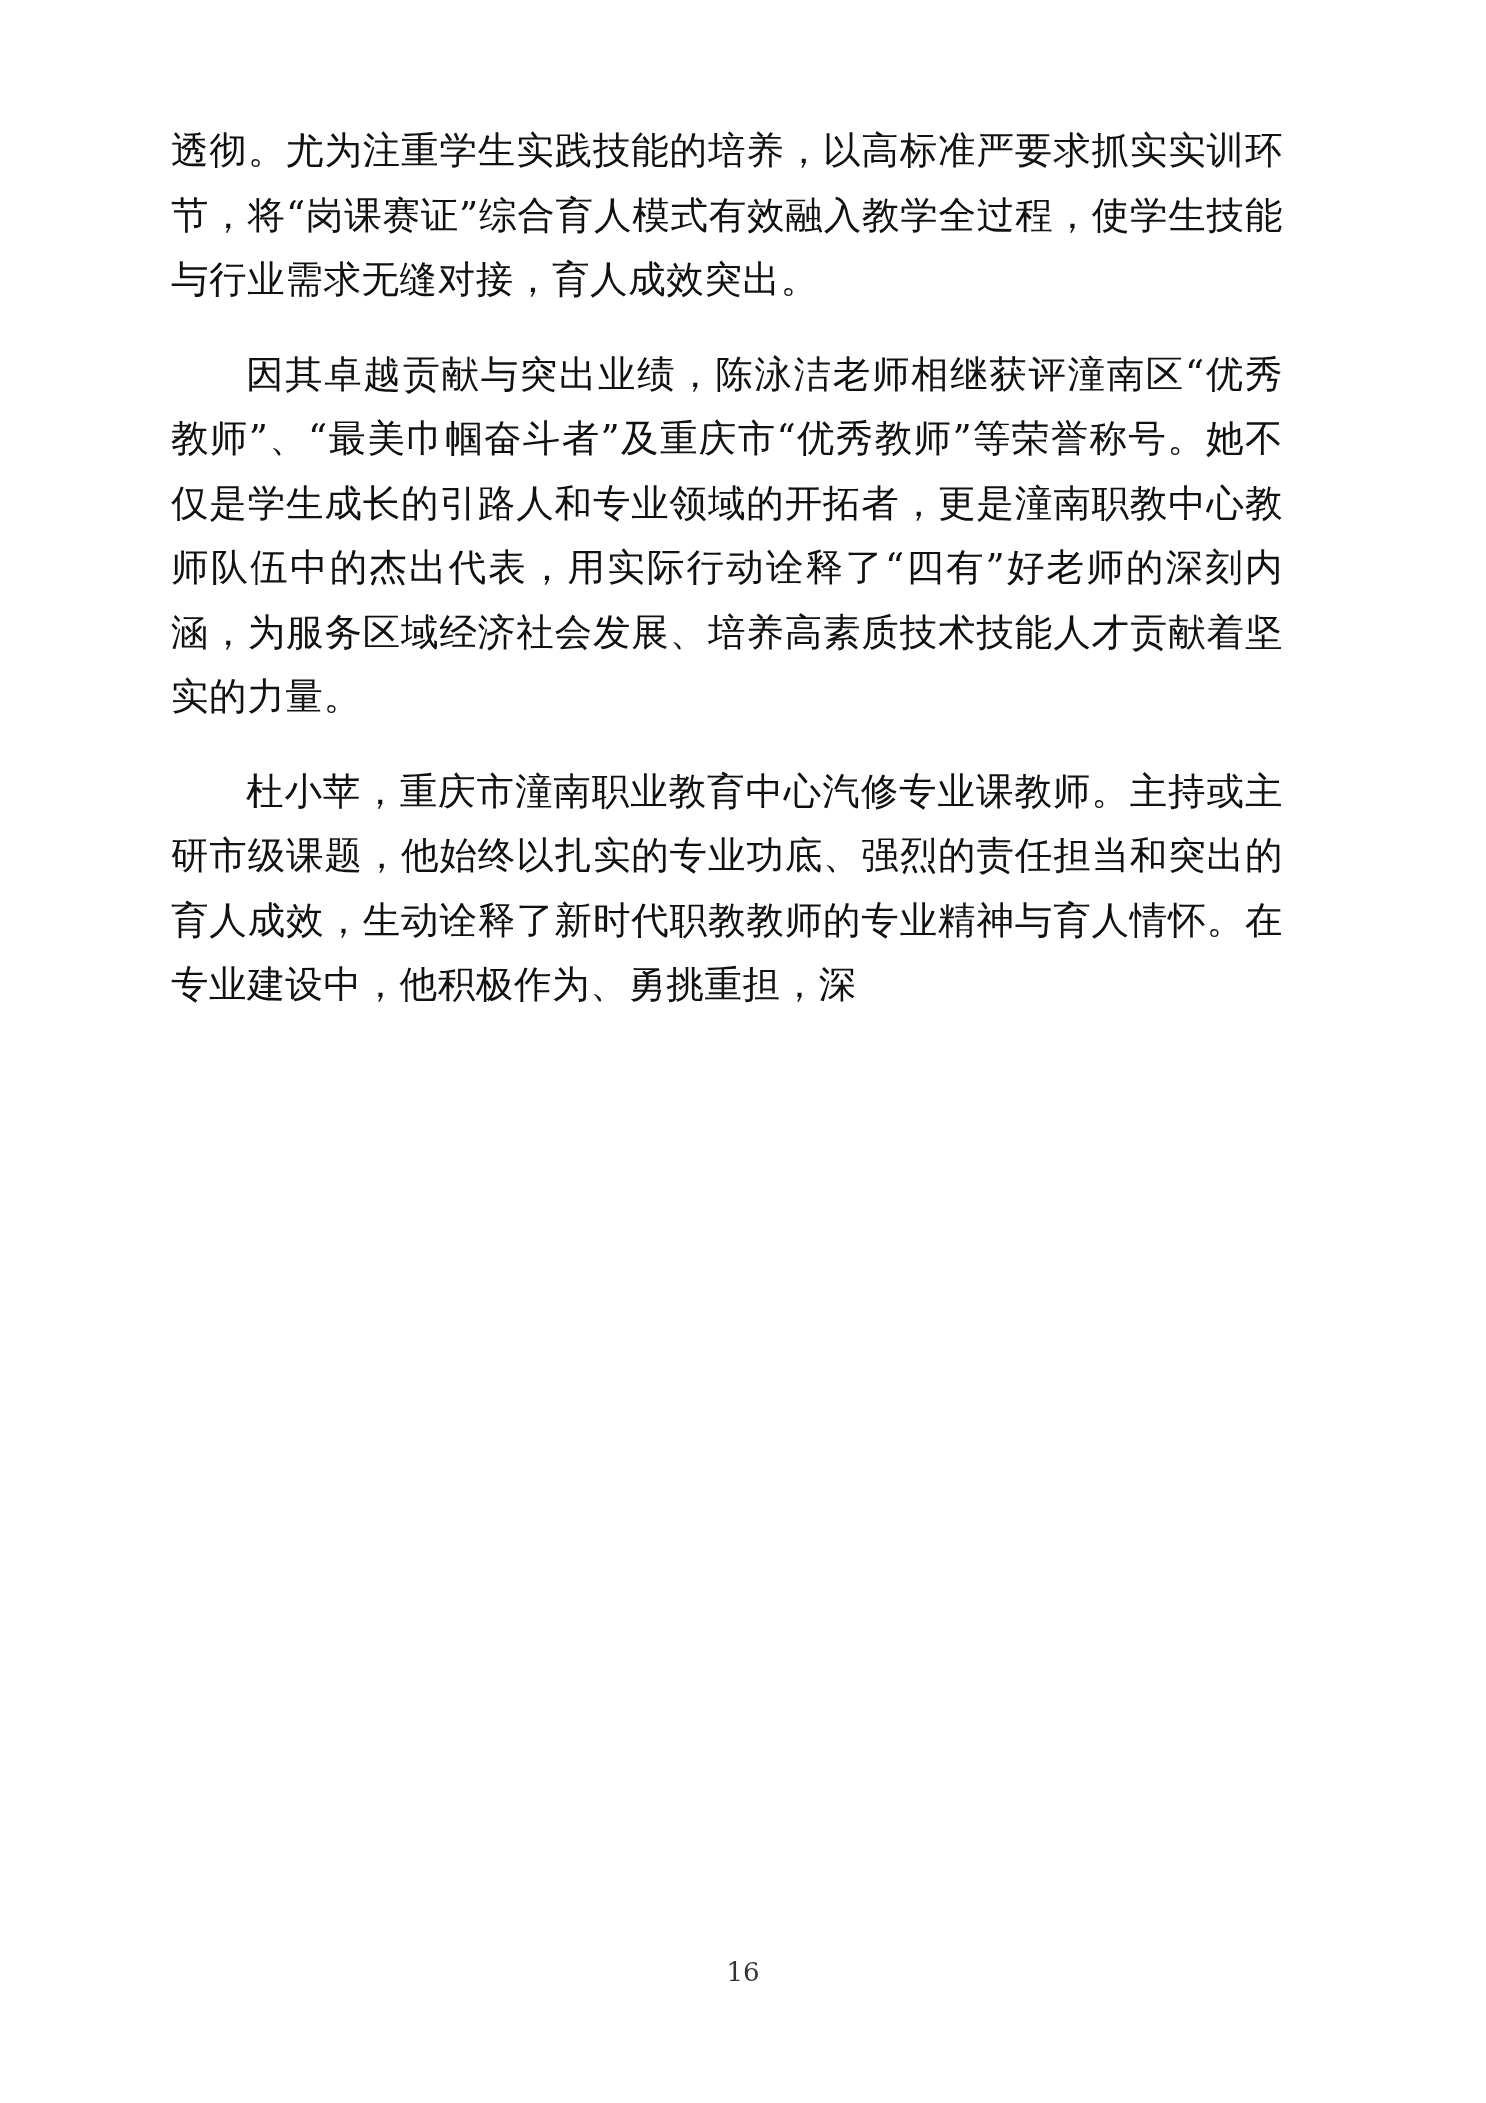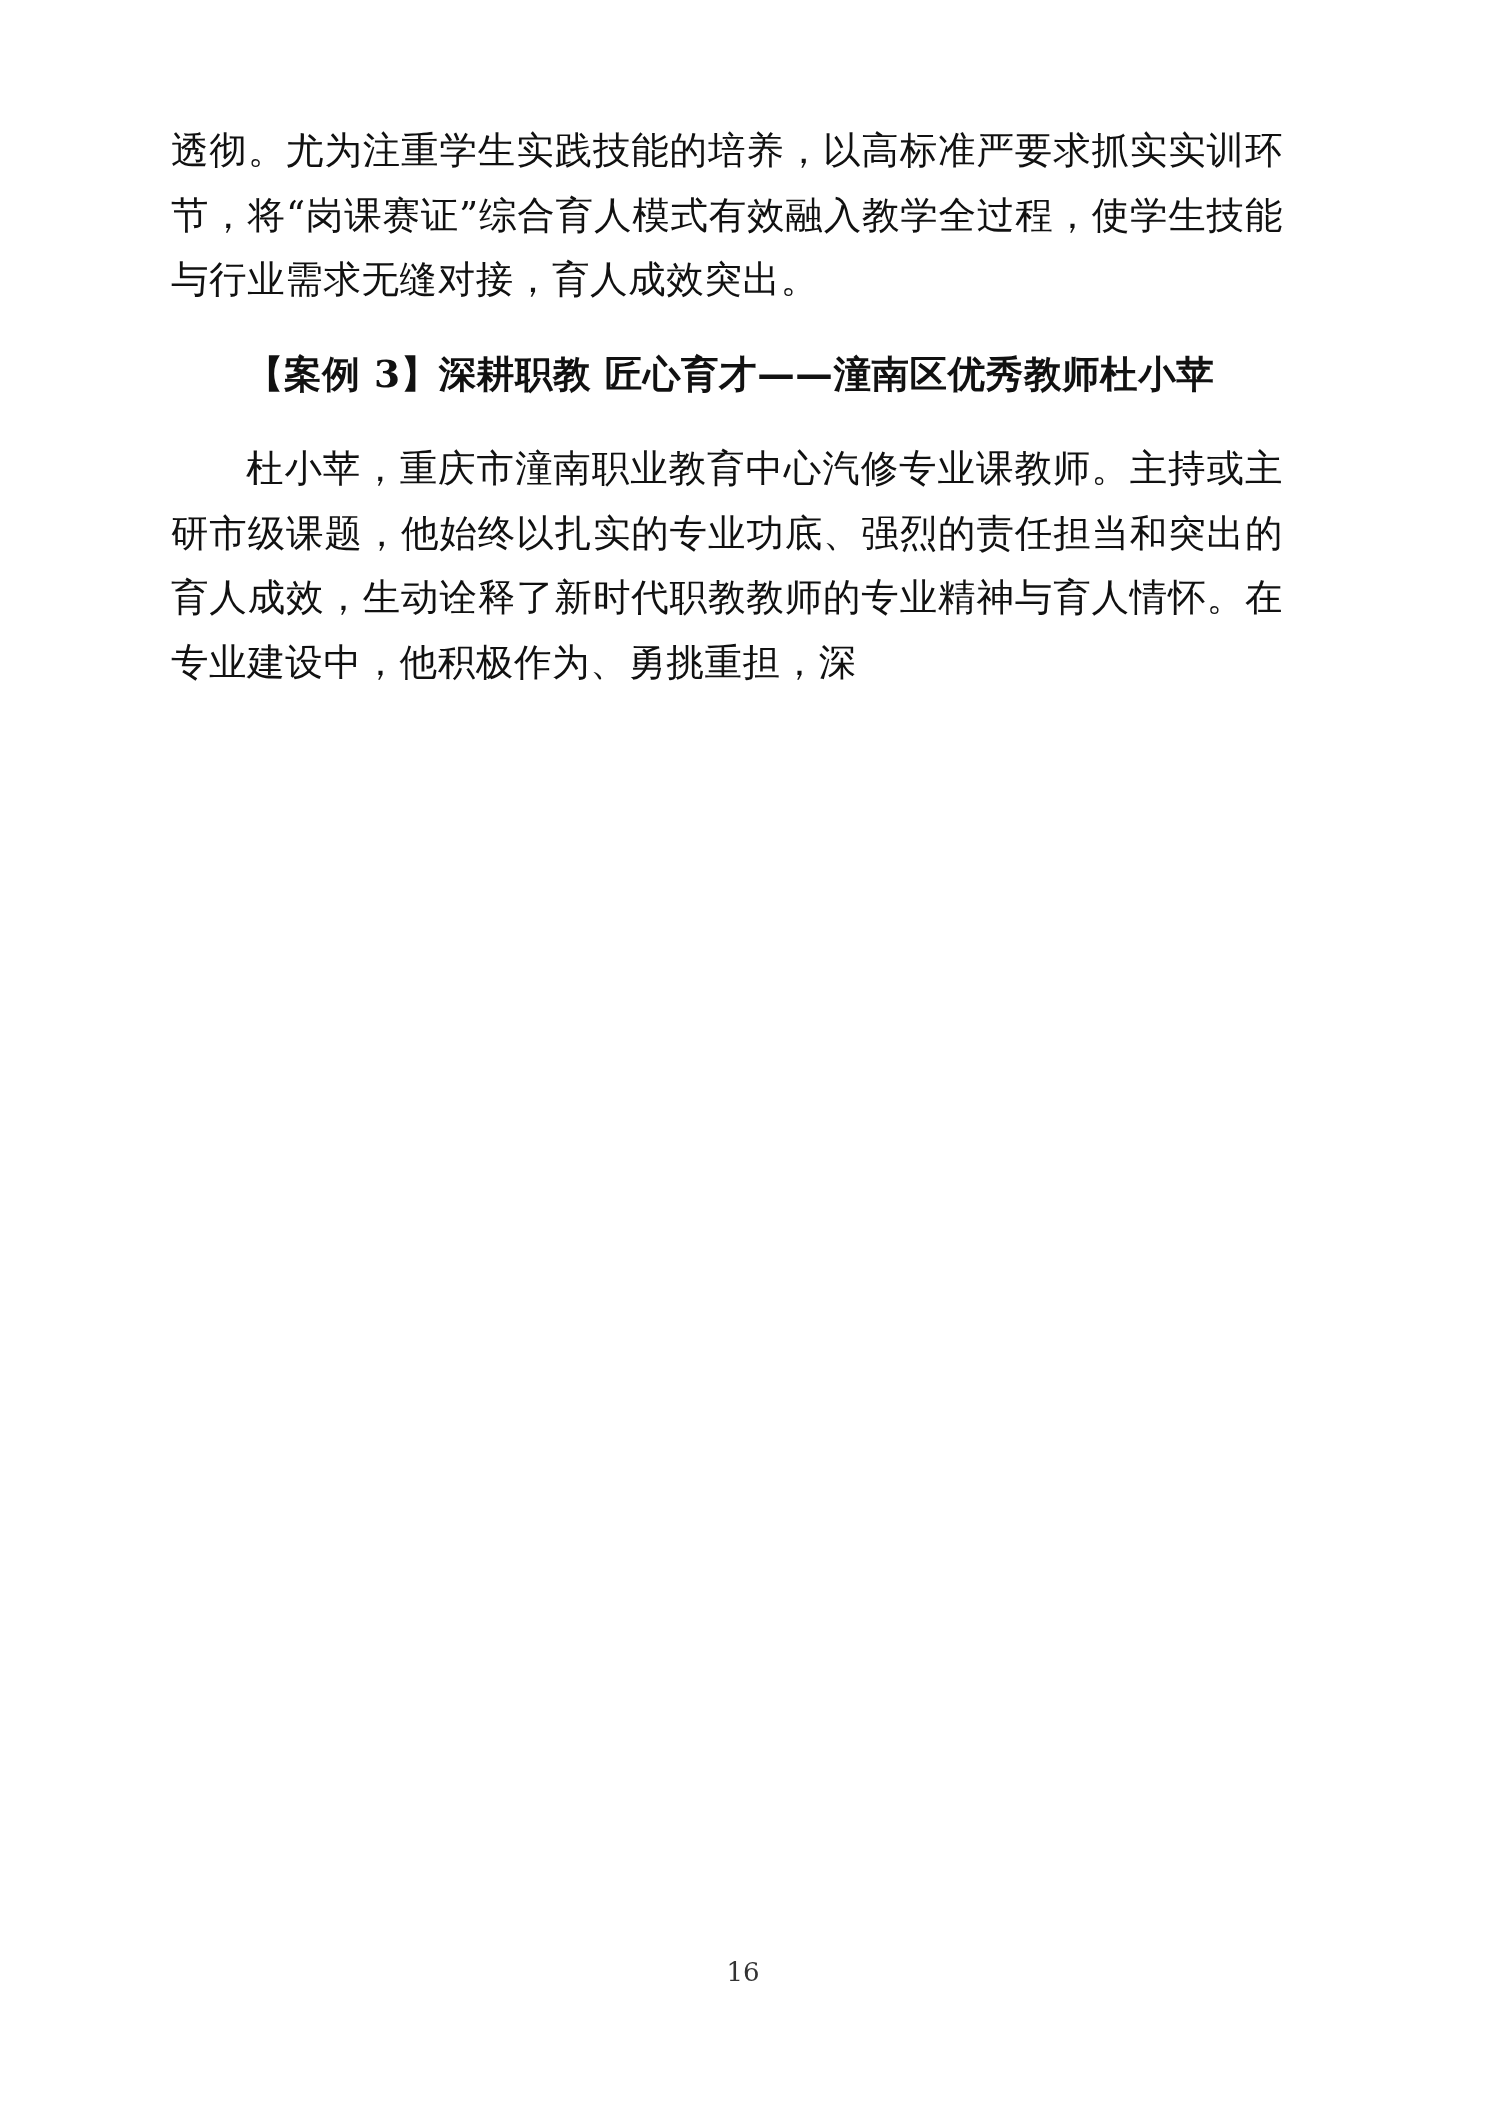--- a/index.html
+++ b/index.html
@@ -60,22 +60,22 @@
 </head>
 <body>
 
 <div class="page">
 
   <div class="content">
 
     <p class="para">透彻。尤为注重学生实践技能的培养，以高标准严要求抓实实训环节，将“岗课赛证”综合育人模式有效融入教学全过程，使学生技能与行业需求无缝对接，育人成效突出。</p>
 
 
+    <p class="para indent spaced-top">因其卓越贡献与突出业绩，陈泳洁老师相继获评潼南区“优秀教师”、“最美巾帼奋斗者”及重庆市“优秀教师”等荣誉称号。她不仅是学生成长的引路人和专业领域的开拓者，更是潼南职教中心教师队伍中的杰出代表，用实际行动诠释了“四有”好老师的深刻内涵，为服务区域经济社会发展、培养高素质技术技能人才贡献着坚实的力量。</p>
 
-    <p class="para heading spaced-top"><span class="bold">【案例 3】深耕职教  匠心育才——潼南区优秀教师杜小</span><span class="bold">苹</span></p>
 
     <p class="para indent spaced-top">杜小苹，重庆市潼南职业教育中心汽修专业课教师。主持或主研市级课题，他始终以扎实的专业功底、强烈的责任担当和突出的育人成效，生动诠释了新时代职教教师的专业精神与育人情怀。在专业建设中，他积极作为、勇挑重担，深</p>
 
   </div>
 
   <div class="page-number">16</div>
 
 </div>
 
 </body></html>

